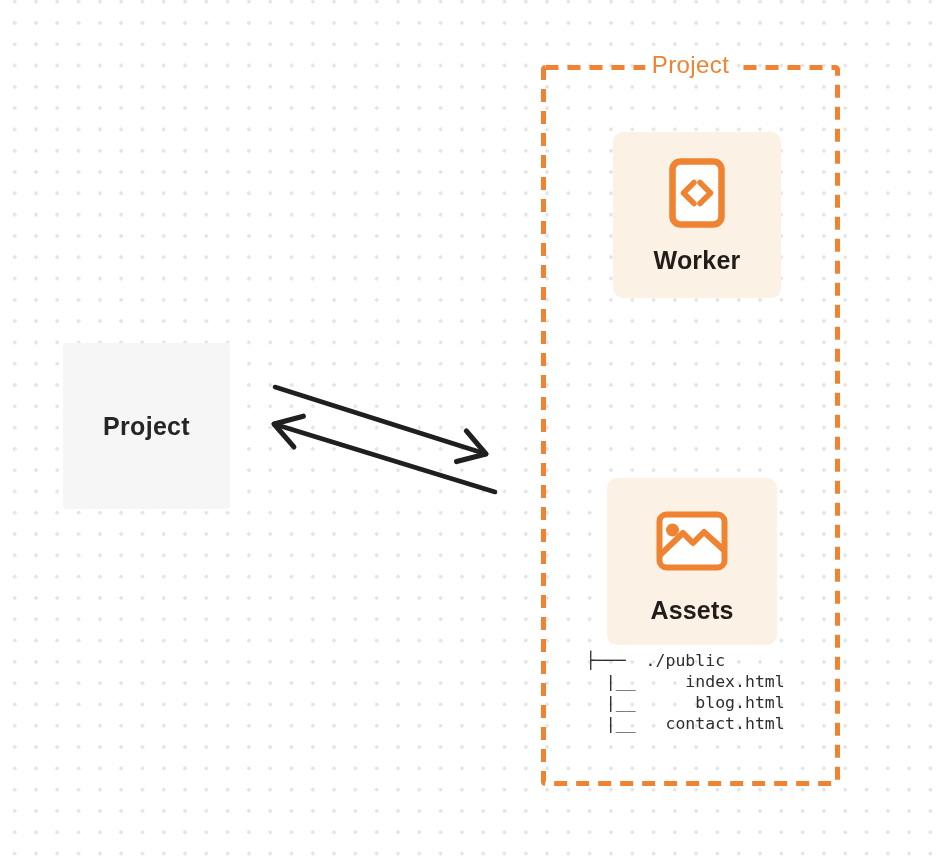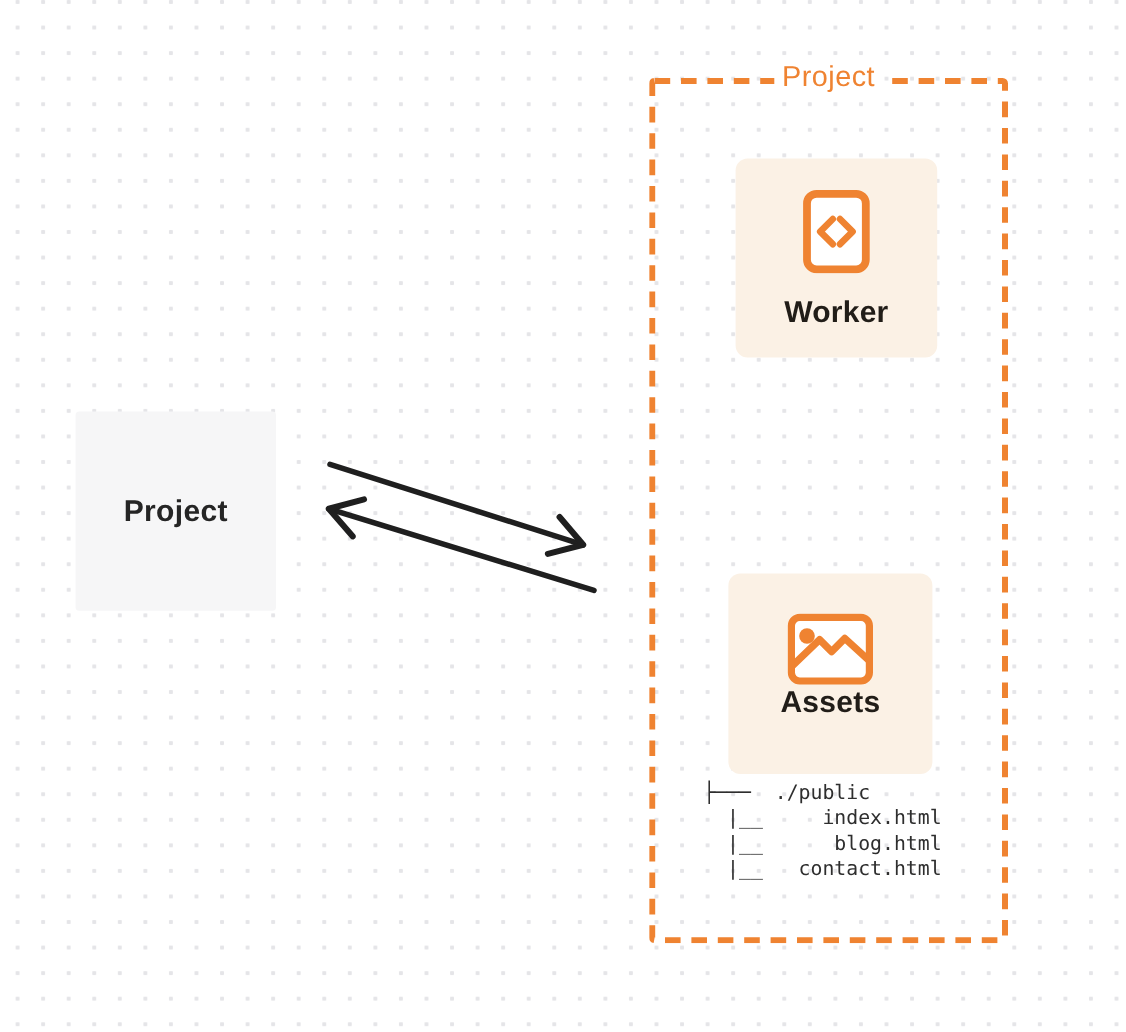--- a/index.html
+++ b/index.html
@@ -41,21 +41,21 @@
     position:absolute;top:-14px;left:50%;transform:translateX(-50%);
     background:var(--canvas-bg);padding:0 7px;
     font-size:24px;font-weight:400;color:var(--accent);letter-spacing:.4px;white-space:nowrap;
   }
   .card{
     position:absolute;background:var(--card-bg);border-radius:10px;
     display:flex;flex-direction:column;align-items:center;
   }
   .card-label{font-size:25px;font-weight:700;color:#211D18;letter-spacing:.2px;}
   .card.worker{left:72px;top:67px;width:168px;height:166px;padding-top:26px;gap:18px;}
-  .card.assets{left:66px;top:413px;width:170px;height:167px;padding-top:33px;}
+  .card.assets{left:66px;top:413px;width:170px;height:167px;padding-top:33px;gap:25px;}
   .tree{
     position:absolute;left:45px;top:585px;margin:0;
     font-family:"DejaVu Sans Mono",monospace;
     font-size:16.5px;line-height:21px;font-weight:400;color:var(--tree-ink);
   }
 </style>
 </head>
 <body>
 
 <div class="stage">

